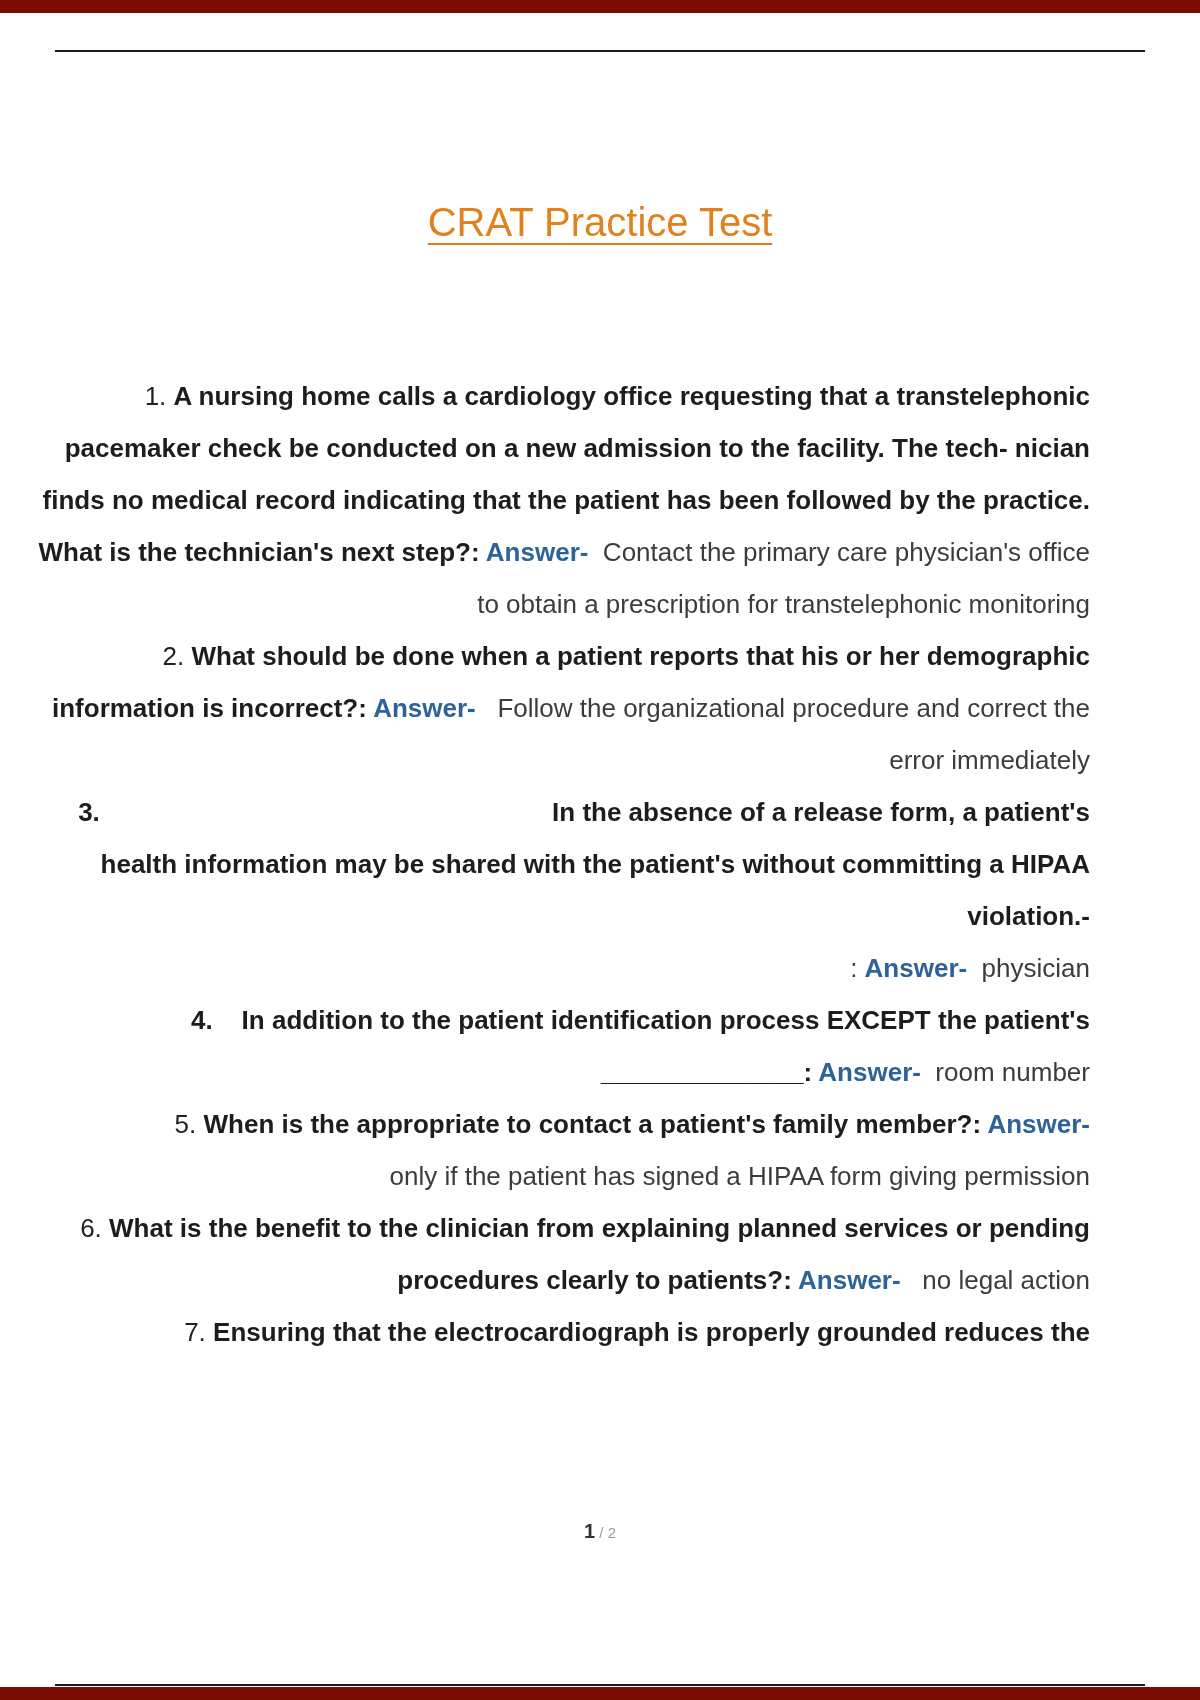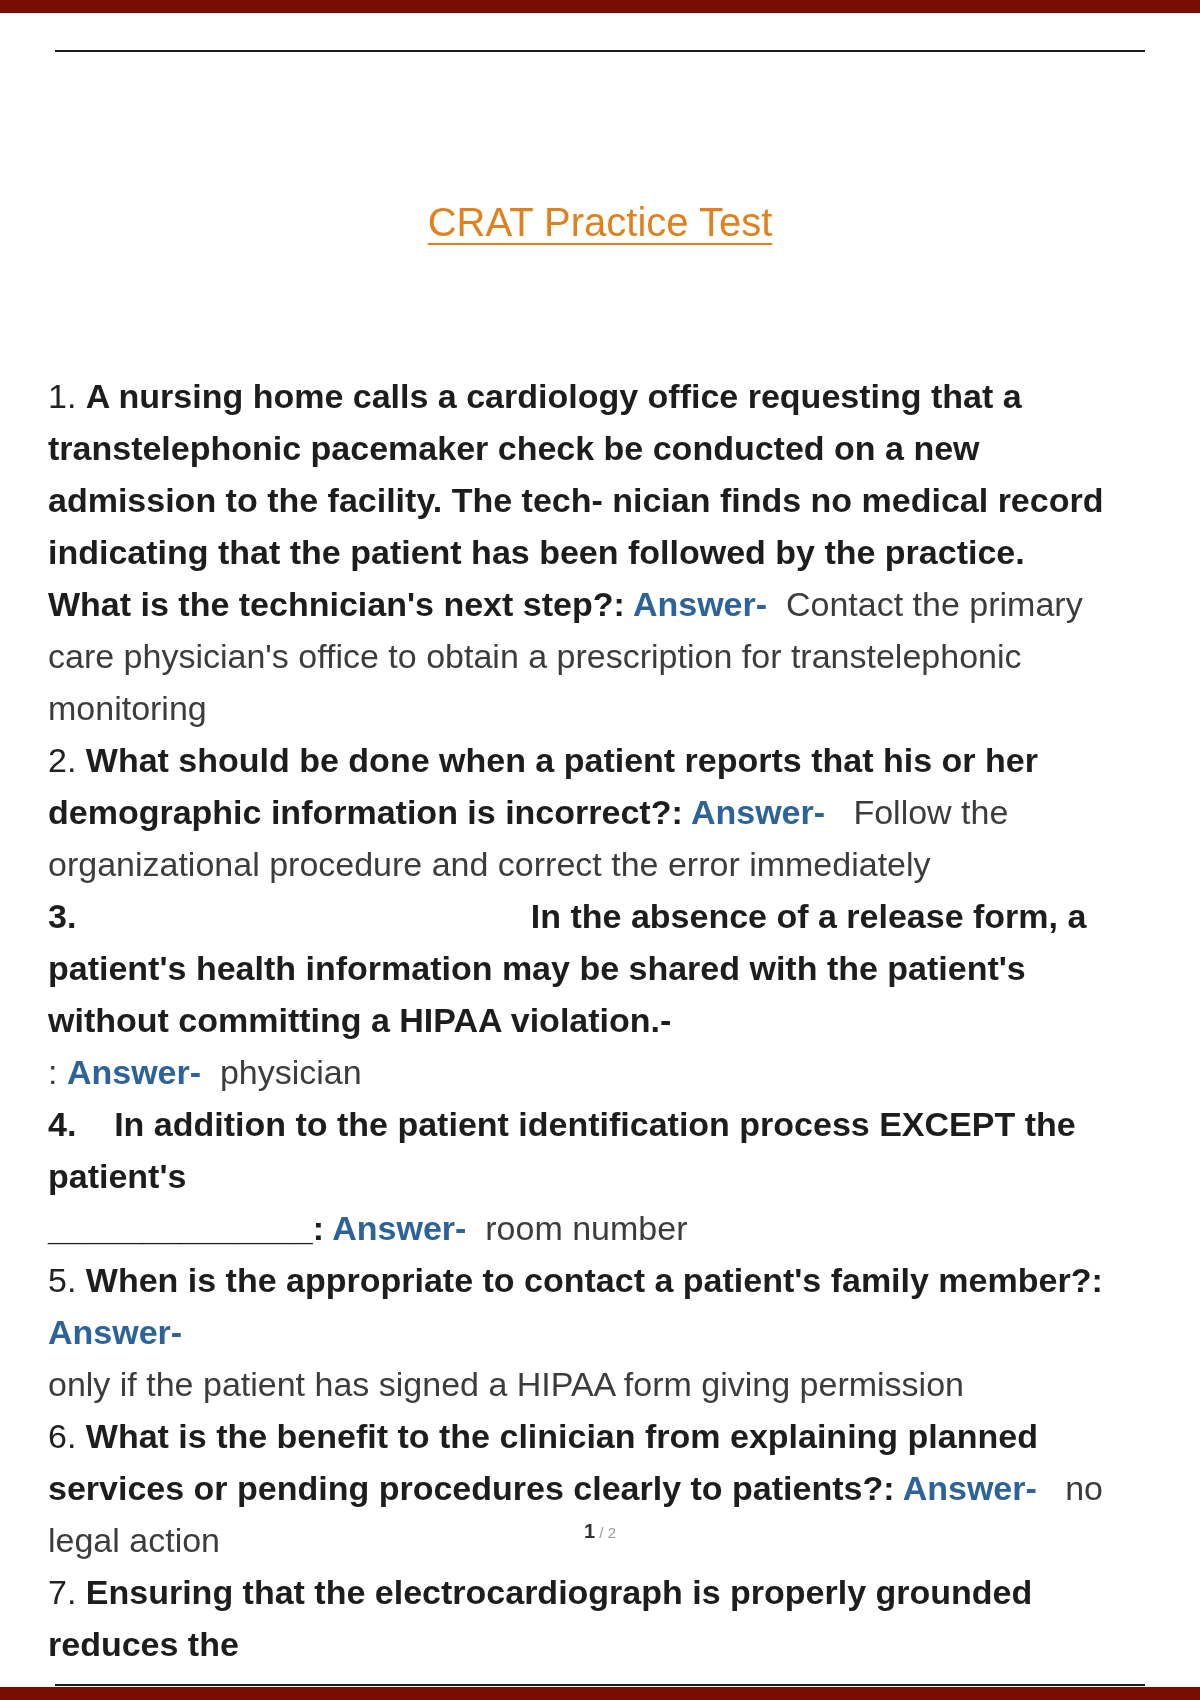--- a/index.html
+++ b/index.html
@@ -43,25 +43,26 @@
     font-weight: normal;
     color: var(--title-color, #e0811e);
     text-decoration: underline;
     text-decoration-thickness: 2px;
     text-underline-offset: 7px;
   }
 
   .content {
     position: absolute;
     top: 370px;
-    left: 48px;
+    left: 28px;
     width: 1062px;
-    font-size: 34px;
+    font-size: 26px;
     line-height: 52px;
     white-space: pre-wrap;
+    text-align: right;
   }
 
   p.question { margin: 0; }
 
   .num { font-weight: normal; color: #222222; }
   .num.bold { font-weight: bold; color: #1d1d1d; }
 
   .seg-q   { font-weight: bold;   color: var(--q-color, #1d1d1d); }
   .seg-ans { font-weight: bold;   color: var(--ans-color, #2e6399); }
   .seg-a   { font-weight: normal; color: var(--a-color, #3c3c3c); }

